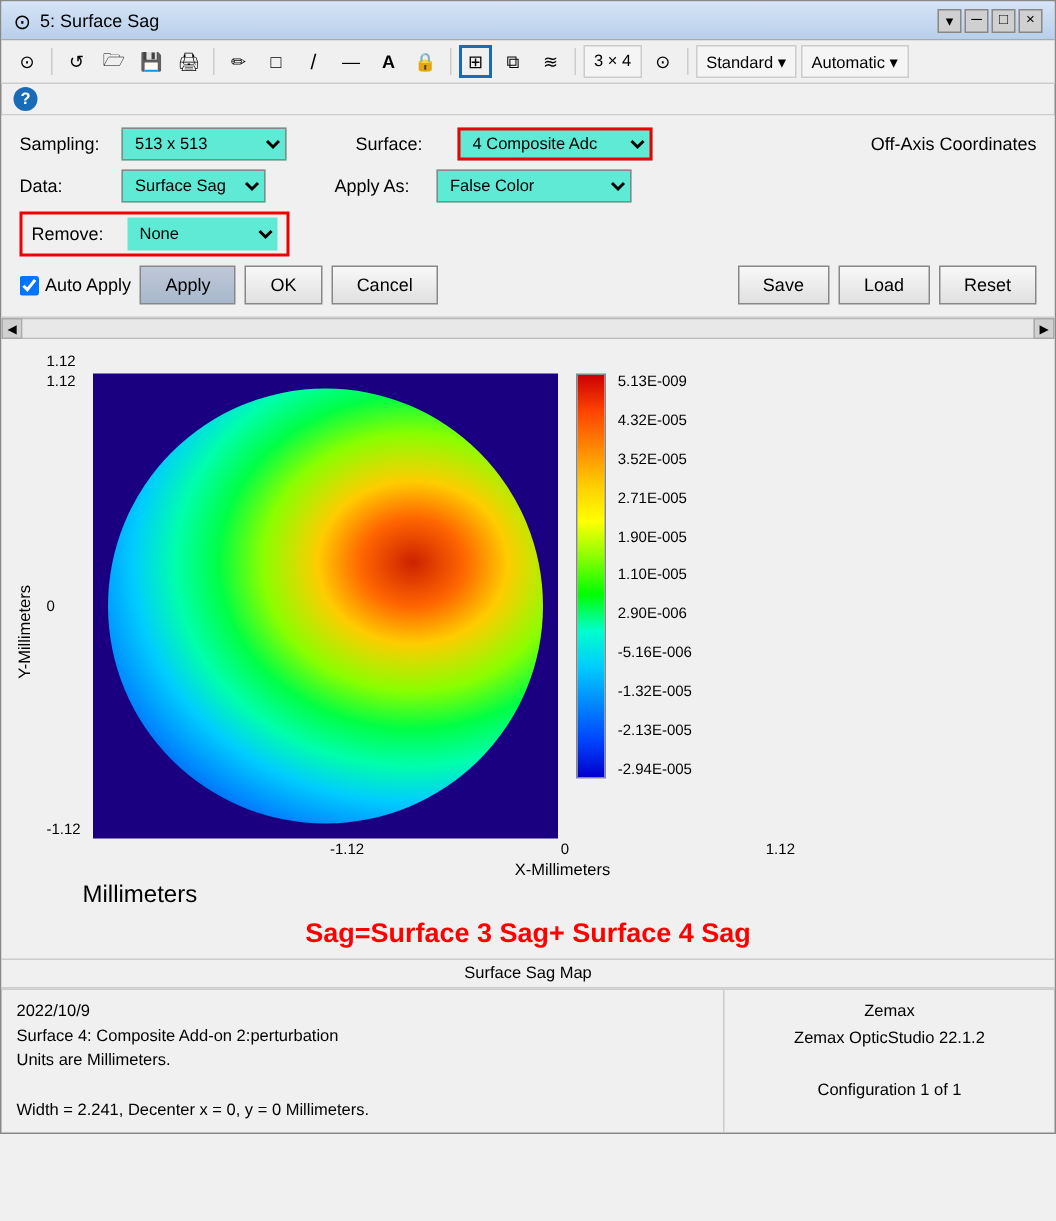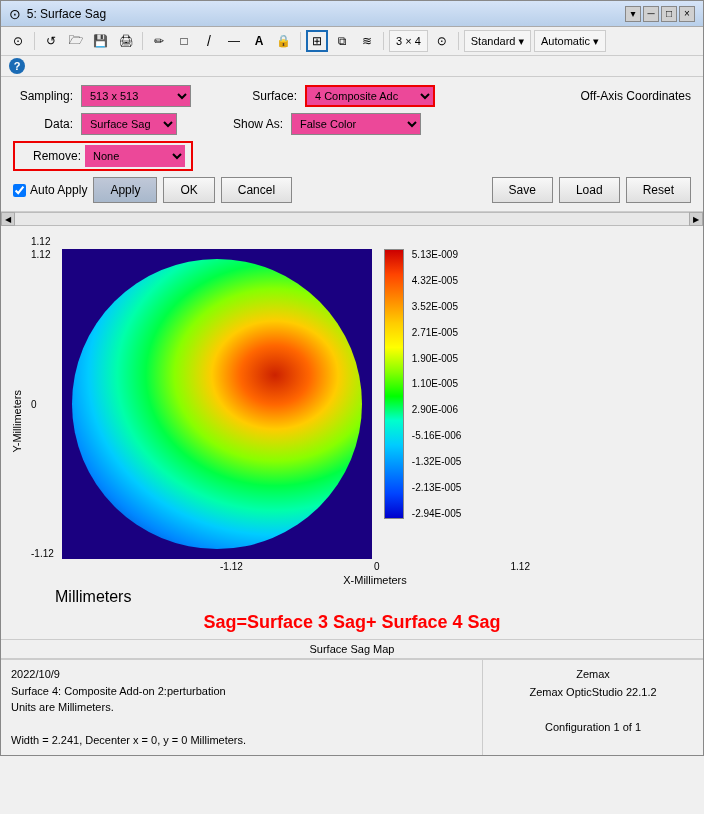--- a/index.html
+++ b/index.html
@@ -111,26 +111,25 @@
     .controls-row {
       display: flex;
       align-items: center;
       gap: 8px;
       margin-bottom: 6px;
     }
     .controls-label {
       font-size: 12px;
       color: #000;
       min-width: 60px;
-      text-align: right;
     }
     .controls-select {
       height: 22px;
       border: 1px solid #888;
-      background: #ec4899;
+      background: #5eead4;
       font-size: 11px;
       padding: 0 4px;
       cursor: pointer;
     }
     .controls-select.highlighted {
       border: 2px solid #e00;
     }
     select {
       font-size: 11px;
     }
@@ -414,21 +413,21 @@
       <span style="flex:1;"></span>
       <span style="font-size:12px;">Off-Axis Coordinates</span>
     </div>
 
     <div class="controls-row">
       <span class="controls-label">Data:</span>
       <select class="controls-select" style="width:96px;">
         <option>Surface Sag</option>
       </select>
       <span style="width:30px;"></span>
-      <span class="controls-label">Show As:</span>
+      <span class="controls-label">Apply As:</span>
       <select class="controls-select" style="width:130px;">
         <option>False Color</option>
       </select>
     </div>
 
     <div class="controls-row-3">
       <div class="remove-box">
         <span class="controls-label">Remove:</span>
         <select class="controls-select" style="width:100px; border:none;">
           <option>None</option>

